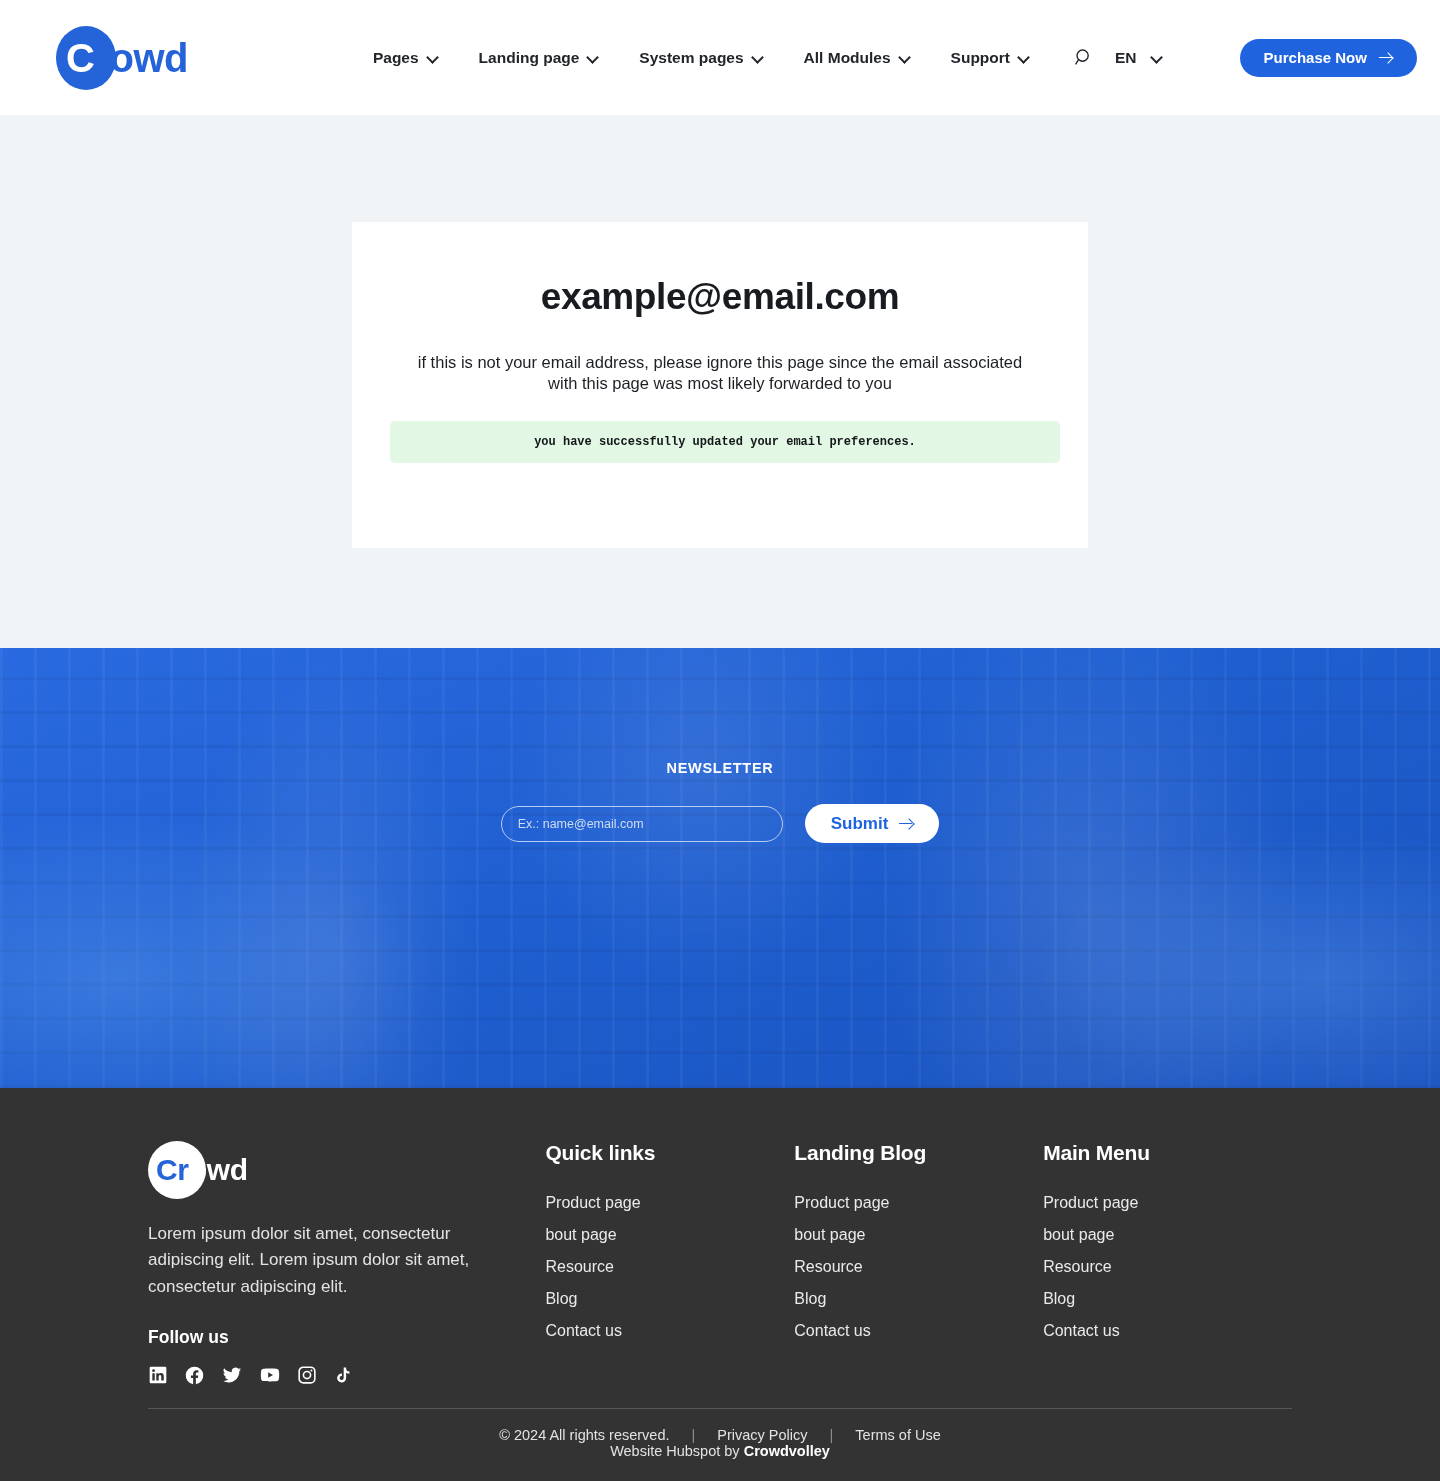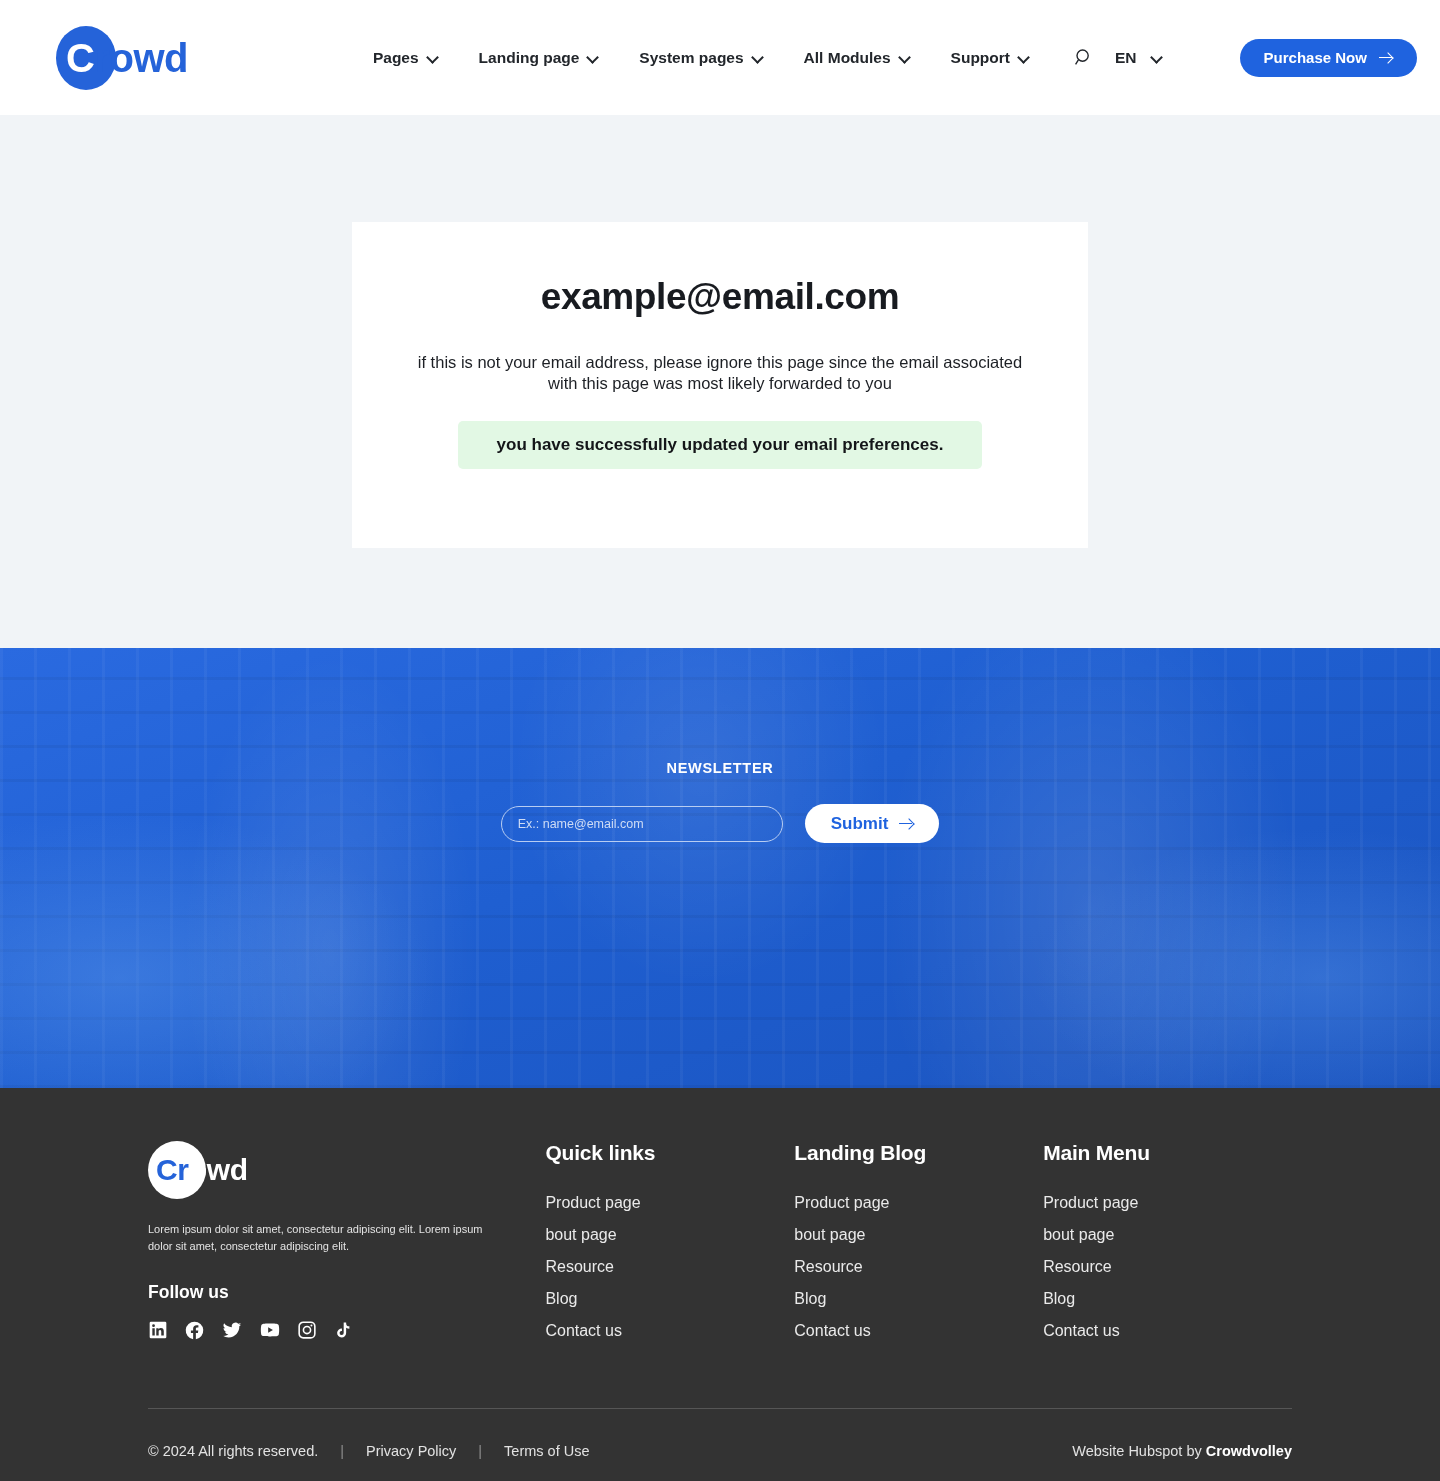--- a/index.html
+++ b/index.html
@@ -167,27 +167,28 @@
     margin-top: 32px;
     font-size: 16.5px;
     color: #1d2025;
     line-height: 1.25;
     max-width: 625px;
     margin-left: auto;
     margin-right: auto;
   }
   .alert-success {
     margin: 27px auto 0 auto;
-    width: 524px;
+    width: 670px;
     background: #e2f8e4;
     border-radius: 5px;
     padding: 14px 10px;
-    font-size: 17px;
+    font-size: 12px;
     font-weight: 700;
     color: #141619;
+    font-family: Liberation Mono, monospace;
   }
 
   
   .newsletter {
     position: relative;
     height: 440px;
     overflow: hidden;
     background: #14532d;
   }
   .nl-bg {
@@ -298,21 +299,21 @@
     font-size: 30px;
     font-weight: 700;
     color: #ffffff;
     letter-spacing: -0.3px;
     padding-left: 8px;
   }
   .flogo-text .cr-blue { color: #2563d9; }
   .fdesc {
     margin-top: 22px;
     width: 348px;
-    font-size: 11px;
+    font-size: 17px;
     line-height: 1.55;
     color: #e3e3e3;
   }
   .follow-title {
     margin-top: 27px;
     font-size: 17.5px;
     font-weight: 700;
     color: #ffffff;
   }
   .socials {
@@ -349,20 +350,21 @@
   .footer-bottom {
     position: absolute;
     left: 148px;
     right: 148px;
     bottom: 22px;
     display: flex;
     justify-content: space-between;
     align-items: center;
     font-size: 14.5px;
     color: #e2e2e2;
+    flex-direction: column;
   }
   .fb-left { display: flex; align-items: center; gap: 22px; }
   .fb-sep { color: #8d8d8d; }
   .fb-link { cursor: pointer; }
   .fb-right b { font-weight: 700; color: #ffffff; }
 </style>
 </head>
 <body>
 
 <div class="header">

